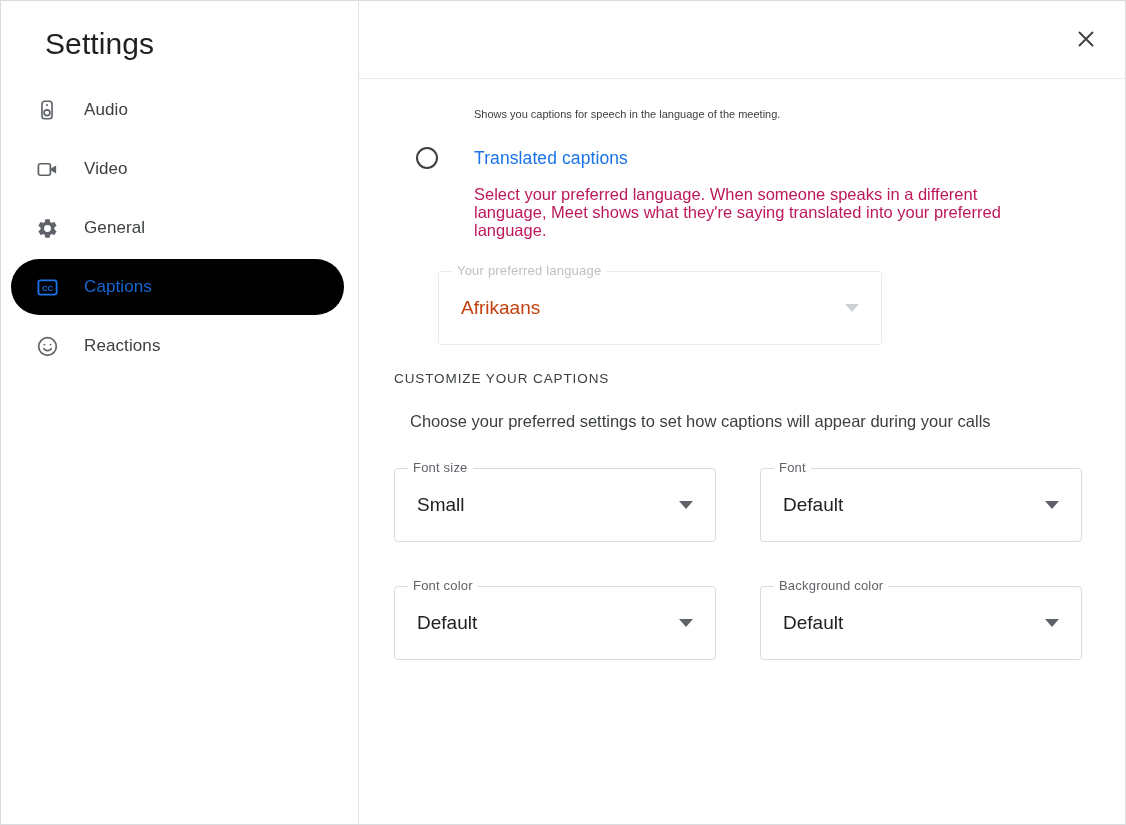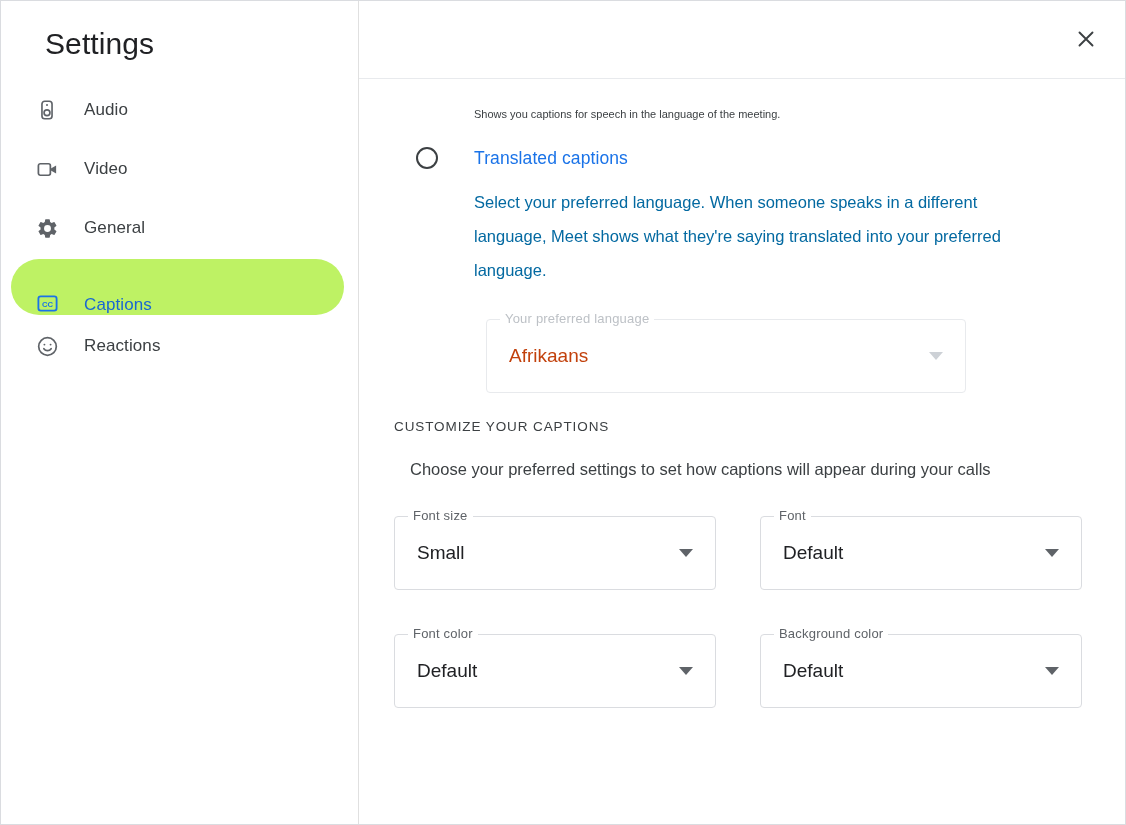--- a/index.html
+++ b/index.html
@@ -53,22 +53,21 @@
     cursor: pointer;
     color: #3c4043;
   }
   .nav-item .nav-label {
     font-size: 17px;
     margin-left: 25px;
     color: #3c4043;
     letter-spacing: 0.1px;
   }
   .nav-item.active {
-    background: #bef264;
-    align-items: flex-end;
+    background: #000000;
   }
   .nav-item.active .nav-label {
     color: #1967d2;
   }
   .nav-icon {
     width: 24px;
     height: 24px;
     display: inline-flex;
     align-items: center;
     justify-content: center;
@@ -133,23 +132,23 @@
   .radio-label {
     font-size: 17.5px;
     color: #1a73e8;
     margin-left: 36px;
     cursor: pointer;
     letter-spacing: 0.1px;
   }
 
   .desc-text {
     font-size: 16.5px;
-    color: #0369a1;
+    color: #be185d;
     margin: 16px 0 0 80px;
-    line-height: 34px;
+    line-height: 18px;
     max-width: 580px;
   }
 
   
   .field {
     position: relative;
     border: 1px solid #dadce0;
     border-radius: 4px;
     height: 74px;
     box-sizing: border-box;
@@ -183,22 +182,22 @@
     border-left: 7px solid transparent;
     border-right: 7px solid transparent;
     border-top: 8px solid #5f6368;
   }
   .field.disabled { border-color: #e8eaed; }
   .field.disabled .legend { color: #bdc1c6; }
   .field.disabled .value { color: #c2410c; }
   .field.disabled .caret { border-top-color: #cdd1d6; }
 
   .lang-field-wrap {
-    margin: 32px 0 0 92px;
-    width: 480px;
+    margin: 32px 0 0 44px;
+    width: 444px;
     border-radius: 27px;
   }
 
   .section-title {
     margin: 26px 0 0 0;
     font-size: 13.5px;
     letter-spacing: 0.9px;
     color: #3c4043;
     font-weight: 500;
   }

